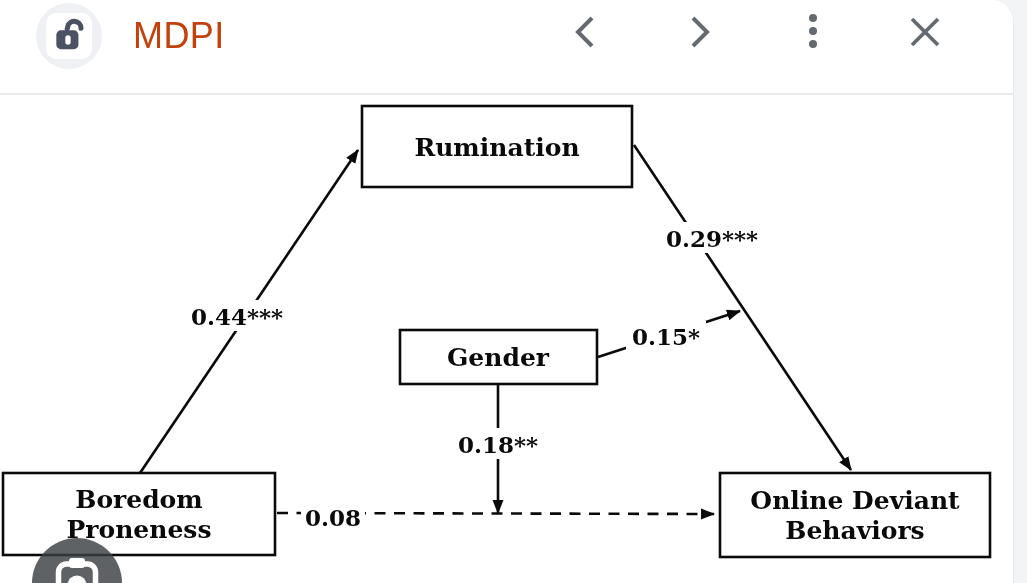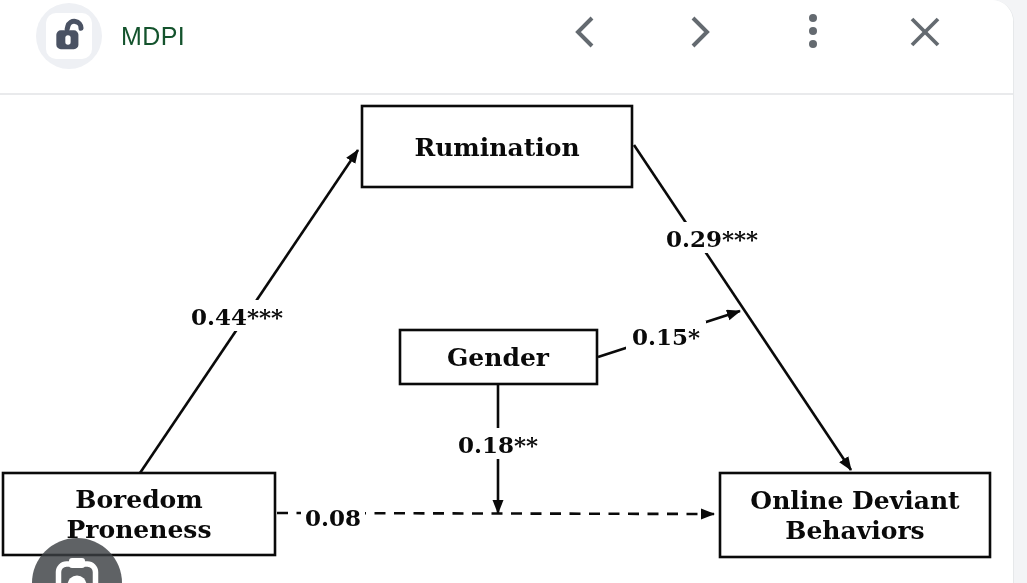--- a/index.html
+++ b/index.html
@@ -16,21 +16,21 @@
   .viewer-header{
     position:absolute; left:0; top:0; width:100%; height:95px;
     background:#ffffff; border-bottom:2px solid #e9eaec;
   }
   .source-chip{ position:absolute; left:36px; top:3px; height:66px;
     display:flex; align-items:center; cursor:pointer; }
   .favicon-circle{ width:66px; height:66px; border-radius:50%;
     background:#eef0f4; display:flex; align-items:center; justify-content:center; }
   .favicon-square{ width:46px; height:46px; border-radius:10px; background:#ffffff;
     display:flex; align-items:center; justify-content:center; }
-  .site-name{ margin-left:19px; font-size:25px; letter-spacing:.4px; color:#14532d; }
+  .site-name{ margin-left:31px; font-size:36px; letter-spacing:.4px; color:#c2410c; }
 
   .nav-btn{ position:absolute; top:9px; width:48px; height:48px;
     background:transparent; border:none; cursor:pointer;
     display:flex; align-items:center; justify-content:center; }
   .nav-btn.prev  { left:561px; }
   .nav-btn.next  { left:676px; }
   .nav-btn.more  { left:789px; }
   .nav-btn.close { left:901px; }
 
   

